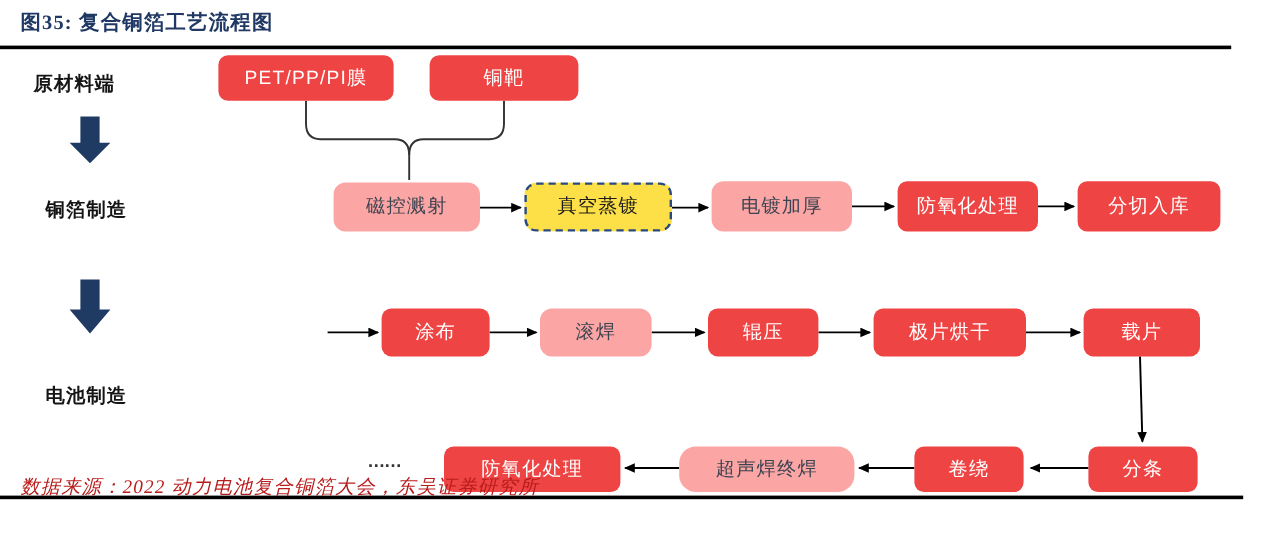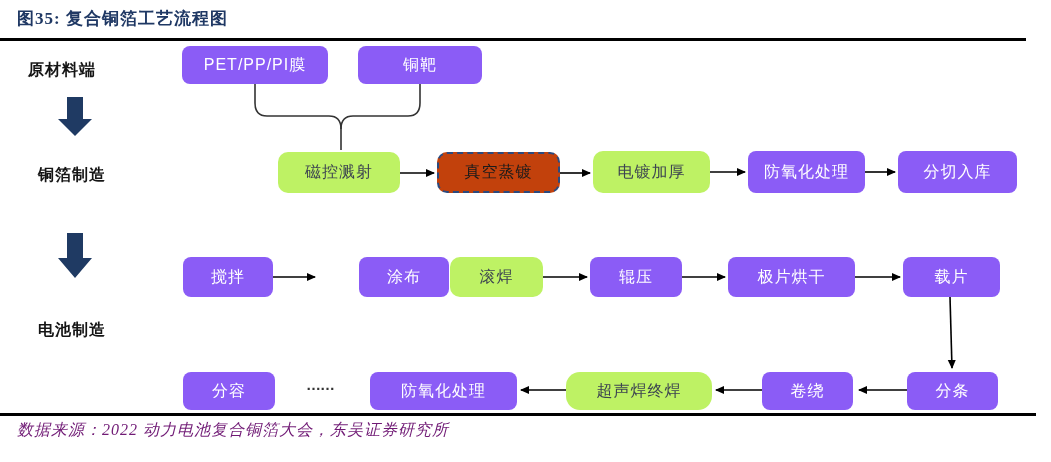--- a/index.html
+++ b/index.html
@@ -20,53 +20,53 @@
     letter-spacing:1px;white-space:nowrap;font-family:Liberation Mono, monospace;
   }
   .s-raw{left:28px;top:60px;}
   .s-foil{left:38px;top:165px;}
   .s-batt{left:38px;top:320px;}
   .node{
     position:absolute;display:flex;align-items:center;justify-content:center;
     font-size:16px;letter-spacing:1px;border-radius:8px;box-sizing:border-box;
     white-space:nowrap;
   }
-  .navy{background:#8b5cf6;color:#ffffff;}
-  .gray{background:#bef264;color:#3d4451;border-radius:10px;text-align:center;}
-  .dashed{background:#c2410c;border:2px dashed #2a4a7f;color:#1b1b1b;border-radius:10px;}
+  .navy{background:#ef4444;color:#ffffff;}
+  .gray{background:#fca5a5;color:#3d4451;border-radius:10px;text-align:center;}
+  .dashed{background:#fde047;border:2px dashed #2a4a7f;color:#1b1b1b;border-radius:10px;}
   
   .n-raw0{left:182px;top:46px;width:146px;height:38px;}
   .n-raw1{left:358px;top:46px;width:124px;height:38px;}
   
   .n-foil0{left:278px;top:152px;width:122px;height:41px;}
   .n-foil1{left:437px;top:152px;width:123px;height:41px;}
   .n-foil2{left:593px;top:151px;width:117px;height:42px;}
   .n-foil3{left:748px;top:151px;width:117px;height:42px;}
   .n-foil4{left:898px;top:151px;width:119px;height:42px;}
   
   .n-bt0{left:183px;top:257px;width:90px;height:40px;}
-  .n-bt1{left:318px;top:257px;width:90px;height:40px;margin-left:41px;}
+  .n-bt1{left:318px;top:257px;width:90px;height:40px;}
   .n-bt2{left:450px;top:257px;width:93px;height:40px;}
   .n-bt3{left:590px;top:257px;width:92px;height:40px;}
   .n-bt4{left:728px;top:257px;width:127px;height:40px;}
   .n-bt5{left:903px;top:257px;width:97px;height:40px;}
   
   .n-bb0{left:183px;top:372px;width:92px;height:38px;}
   .n-bb1{left:370px;top:372px;width:147px;height:38px;}
   .n-bb2{left:566px;top:372px;width:146px;height:38px;border-radius:14px;}
   .n-bb3{left:762px;top:372px;width:91px;height:38px;}
   .n-bb4{left:907px;top:372px;width:91px;height:38px;}
   .dots{
     position:absolute;left:298px;top:376px;width:44px;text-align:center;
     font-size:15px;font-weight:bold;color:#333;letter-spacing:-1px;
   }
   .source{
-    position:absolute;left:17px;top:420px;
+    position:absolute;left:17px;top:396px;
     font-family:"Liberation Serif",serif;font-style:italic;font-size:16px;
-    color:#701a75;letter-spacing:1px;
+    color:#b91c1c;letter-spacing:1px;
   }
   svg.wires{position:absolute;left:0;top:0;width:1051px;height:462px;}
 </style>
 </head>
 <body>
 
 <div class="canvas">
 
   <div class="title">图35:  复合铜箔工艺流程图</div>
   <div class="rule top"></div>
@@ -108,28 +108,26 @@
 
   <div class="node navy n-raw0">PET/PP/PI膜</div>
   <div class="node navy n-raw1">铜靶</div>
 
   <div class="node gray n-foil0">磁控溅射</div>
   <div class="node dashed n-foil1">真空蒸镀</div>
   <div class="node gray n-foil2">电镀加厚</div>
   <div class="node navy n-foil3">防氧化处理</div>
   <div class="node navy n-foil4">分切入库</div>
 
-  <div class="node navy n-bt0">搅拌</div>
   <div class="node navy n-bt1">涂布</div>
   <div class="node gray n-bt2">滚焊</div>
   <div class="node navy n-bt3">辊压</div>
   <div class="node navy n-bt4">极片烘干</div>
   <div class="node navy n-bt5">载片</div>
 
-  <div class="node navy n-bb0">分容</div>
   <div class="dots">……</div>
   <div class="node navy n-bb1">防氧化处理</div>
   <div class="node gray n-bb2">超声焊终焊</div>
   <div class="node navy n-bb3">卷绕</div>
   <div class="node navy n-bb4">分条</div>
 
   <div class="rule bottom"></div>
   <div class="source">数据来源：2022 动力电池复合铜箔大会，东吴证券研究所</div>
 
 </div>

